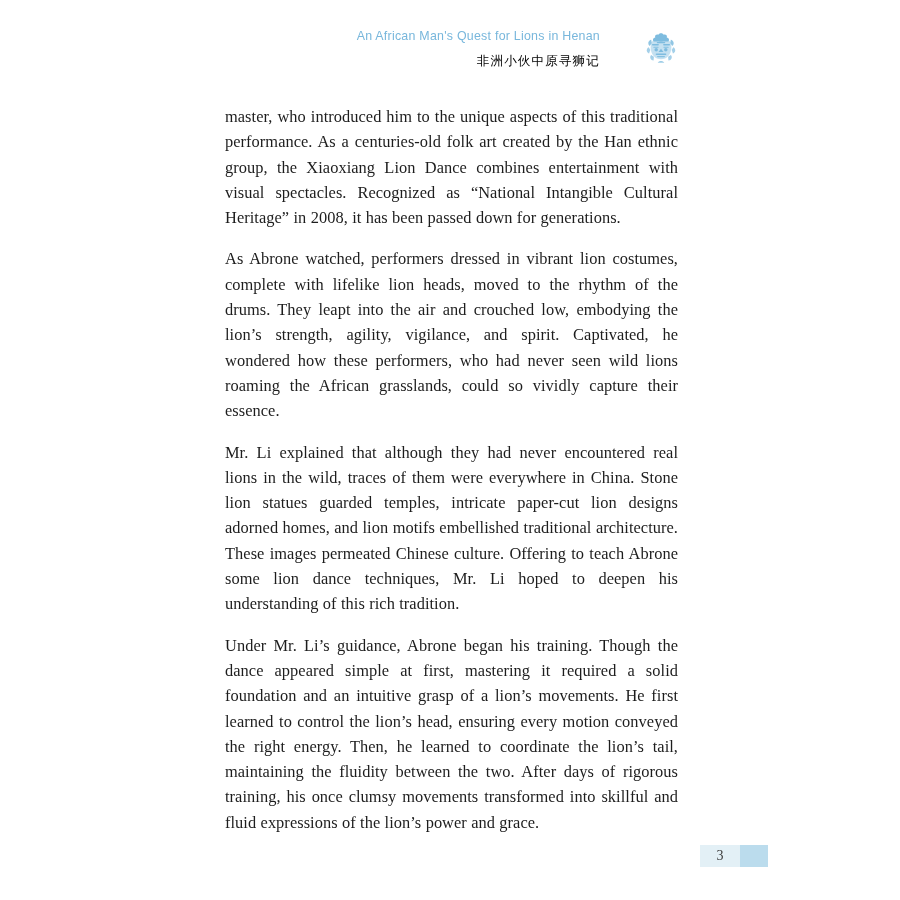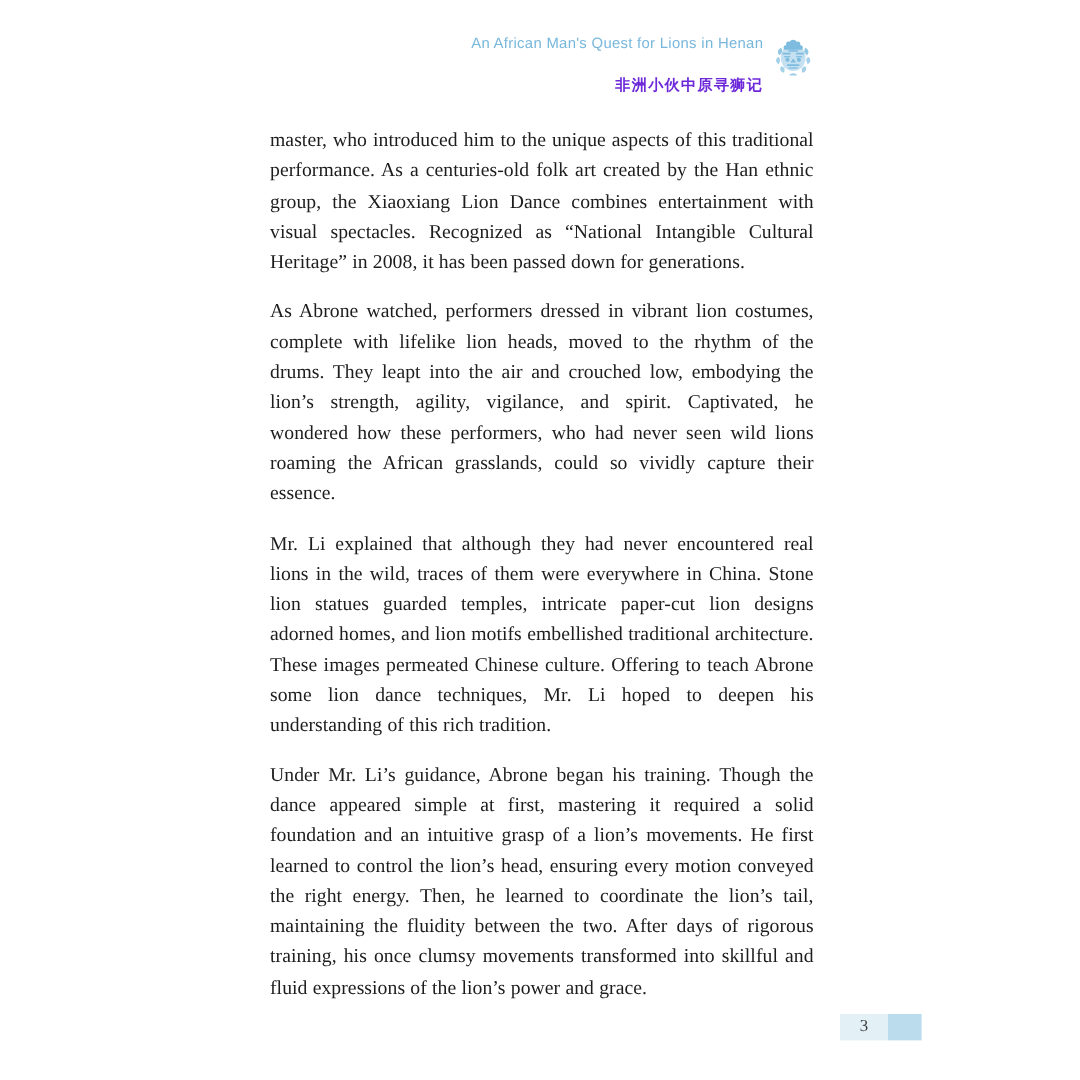--- a/index.html
+++ b/index.html
@@ -34,44 +34,45 @@
     height: 44px;
   }
   .header-inner {
     position: absolute;
     right: 222px;
     top: 0;
     display: flex;
     flex-direction: row;
     align-items: flex-start;
     justify-content: flex-end;
+    gap: 36px;
   }
   .header-text {
     display: flex;
     flex-direction: column;
     align-items: flex-end;
     padding-right: 8px;
   }
   .header-title-en {
     font-family: "Liberation Sans", "DejaVu Sans", sans-serif;
     font-size: 12.4px;
     line-height: 16px;
     color: #78b7dc;
     letter-spacing: 0.25px;
     white-space: nowrap;
   }
   .header-title-zh {
     font-family: "DejaVu Sans", "Liberation Sans", sans-serif;
     font-size: 12.6px;
     line-height: 18px;
-    font-weight: 700;
-    color: #6d28d9;
+    font-weight: 400;
+    color: #000000;
     letter-spacing: 1.1px;
     white-space: nowrap;
-    margin-top: 18px;
+    margin-top: 8px;
   }
   .header-logo {
     width: 34px;
     height: 34px;
     flex: 0 0 auto;
     margin-top: 3px;
   }
   .header-logo svg { display: block; }
 
   

